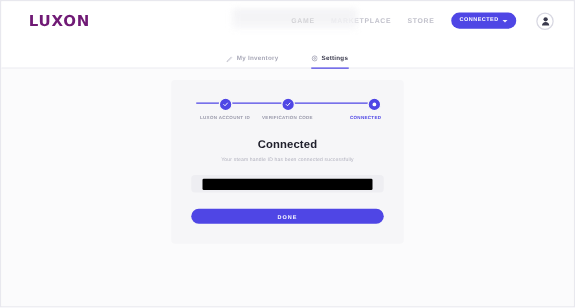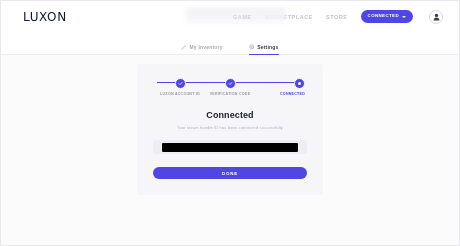--- a/index.html
+++ b/index.html
@@ -34,23 +34,23 @@
     flex: 0 0 31px;
     background: #ffffff;
     display: flex;
     align-items: center;
     padding: 0 16px 0 22px;
     position: relative;
   }
 
   .logo {
     font-size: 12px;
-    font-weight: 400;
+    font-weight: 700;
     letter-spacing: 0.6px;
-    color: #0f172a;
+    color: #701a75;
     text-transform: uppercase;
     font-family: "DejaVu Sans", sans-serif;
   }
 
   .header-blur {
     position: absolute;
     left: 185px;
     top: 6px;
     width: 100px;
     height: 16px;

